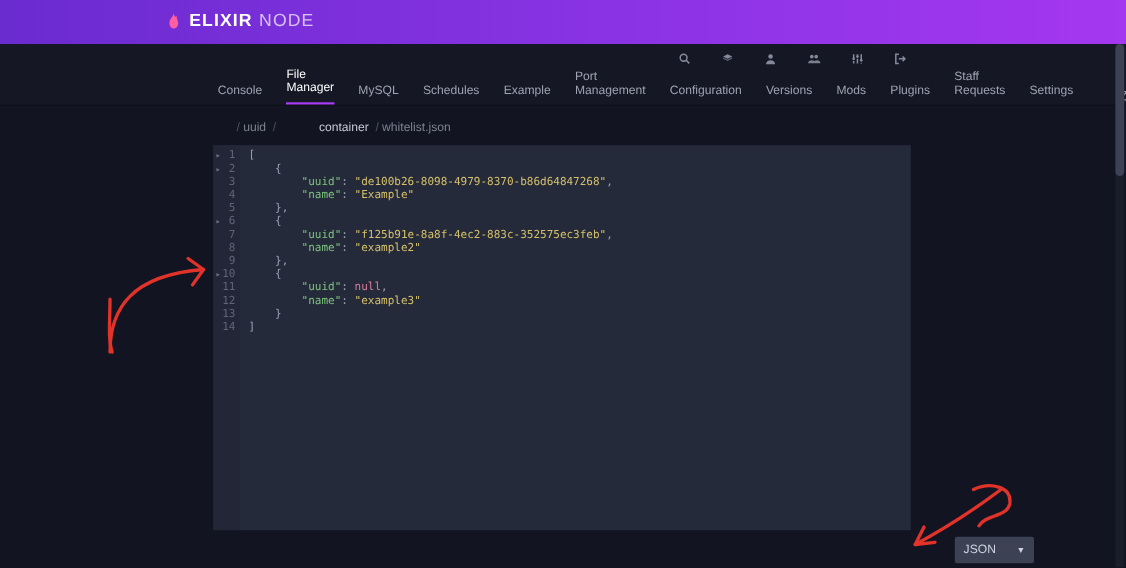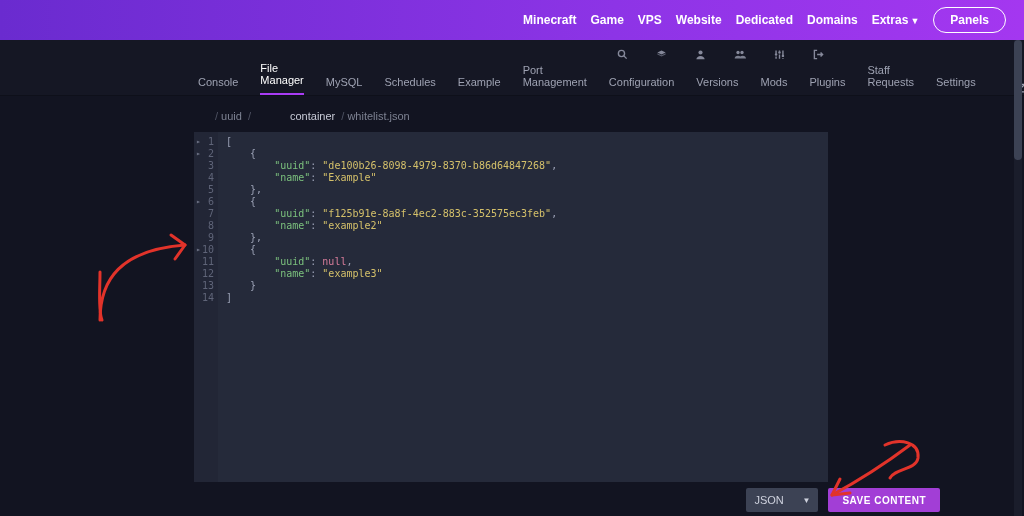--- a/index.html
+++ b/index.html
@@ -107,29 +107,26 @@
   
   .anno{position:absolute;inset:0;pointer-events:none;}
   
   .scroll{position:absolute;right:2px;top:40px;bottom:0;width:8px;background:#1a1d2b;}
   .thumb{position:absolute;right:0;top:0;width:8px;height:120px;background:#3c4254;border-radius:4px;}
 </style>
 </head>
 <body>
 
 <div class="topbar">
-  <div class="topnav">
-    <a>Minecraft</a>
-    <a>Game</a>
-    <a>VPS</a>
-    <a>Website</a>
-    <a>Dedicated</a>
-    <a>Domains</a>
-    <a><span>Extras</span><span class="caret">▼</span></a>
-    <span class="panels-btn">Panels</span>
+  <div class="brand">
+    <svg class="flame" viewBox="0 0 16 20">
+        <path fill="#ff5fa2" d="M8 0c1 5-4 6-4 11 0 3 2 5 4 5s4-2 4-5c0-3-2-4-1-7-1 2-3 2-3-4z"></path>
+      </svg>
+    <span>ELIXIR</span>
+      <span class="brand-sub">NODE</span>
   </div>
 </div>
 
 <div class="iconrow">
   <span>
     <svg width="11" height="11" viewBox="0 0 16 16">
         <circle cx="6.5" cy="6.5" r="4.5" fill="none" stroke="currentColor" stroke-width="2"></circle>
         <line x1="10" y1="10" x2="14" y2="14" stroke="currentColor" stroke-width="2"></line>
       </svg>
   </span>
@@ -228,21 +225,20 @@
         <span class="key">"name"</span><span class="k">: </span><span class="str">"example3"</span>
     <span class="k">}</span>
 <span class="k">]</span></div>
 </div>
 
 <div class="footer">
   <div class="sel">
     <span>JSON</span>
     <span style="font-size:8px;">▼</span>
   </div>
-  <button class="save">SAVE CONTENT</button>
 </div>
 
 <div class="scroll">
   <div class="thumb"></div>
 </div>
 
 <svg class="anno" width="1024" height="516">
   <g stroke="#e2332a" stroke-width="3" fill="none" stroke-linecap="round">
 
     <path d="M 100 320 C 100 280, 120 250, 185 245"></path>

